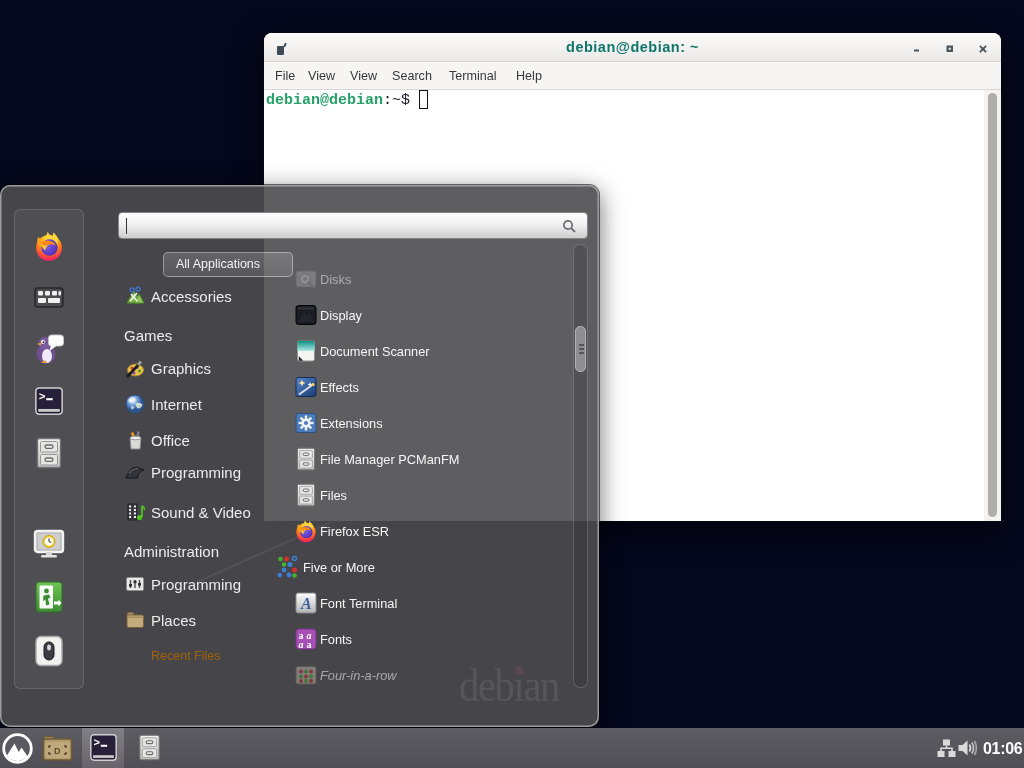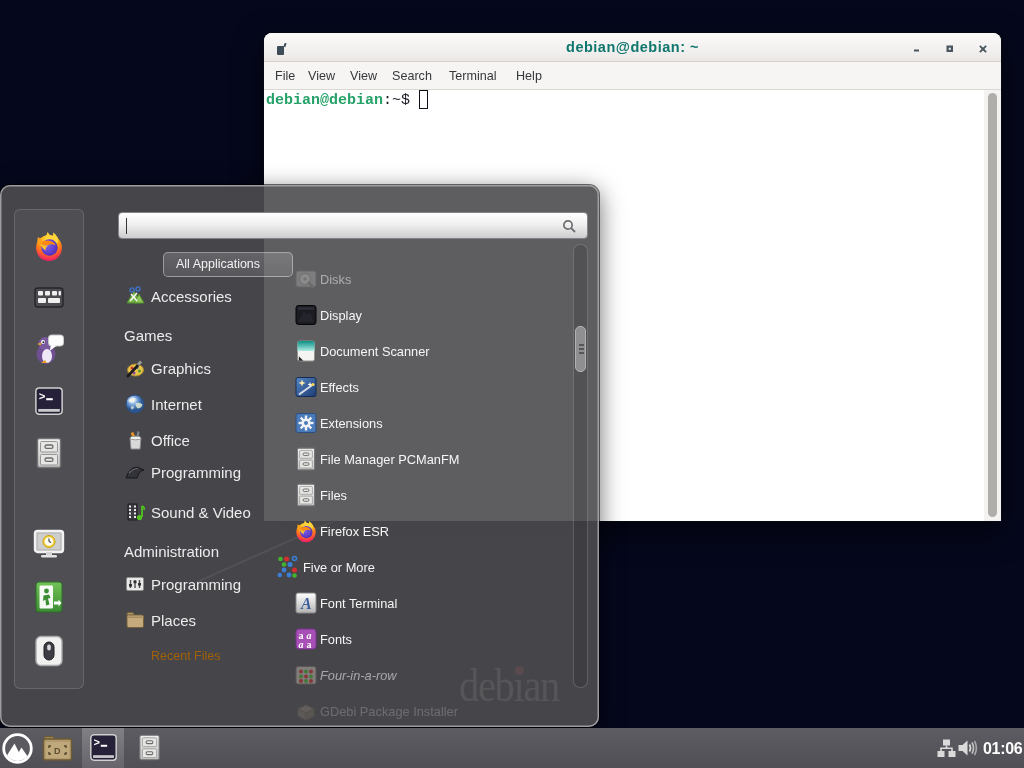--- a/index.html
+++ b/index.html
@@ -482,28 +482,20 @@
           <circle cx="7" cy="13.5" r="2" fill="#3fa32e"></circle>
           <circle cx="12" cy="13.5" r="2" fill="#b92e2e"></circle>
           <circle cx="17" cy="13.5" r="2" fill="#3fa32e"></circle>
           <circle cx="7" cy="18" r="2" fill="#b92e2e"></circle>
           <circle cx="12" cy="18" r="2" fill="#3fa32e"></circle>
           <circle cx="17" cy="18" r="2" fill="#b92e2e"></circle>
         </g>
       </svg>
     <span>Four-in-a-row</span>
     </div>
-  <div class="abs app" style="left:294px;top:489px;opacity:.22;">
-    <svg width="24" height="24">
-        <path d="M4,10 L12,6 L20,10 L12,14 Z" fill="#c9b89a" stroke="#8a7a5c"></path>
-        <path d="M4,10 L4,17 L12,21 L12,14 Z" fill="#b3a281" stroke="#8a7a5c"></path>
-        <path d="M20,10 L20,17 L12,21 L12,14 Z" fill="#a08f6e" stroke="#8a7a5c"></path>
-      </svg>
-    <span>GDebi Package Installer</span>
-    </div>
   <div class="abs" id="mscroll">
       <div class="abs" id="mthumb">
     <div class="abs grip" style="top:17px;"></div>
     <div class="abs grip" style="top:21px;"></div>
     <div class="abs grip" style="top:25px;"></div>
   </div>
     </div>
 </div>
 
 <div class="abs" id="taskbar">

